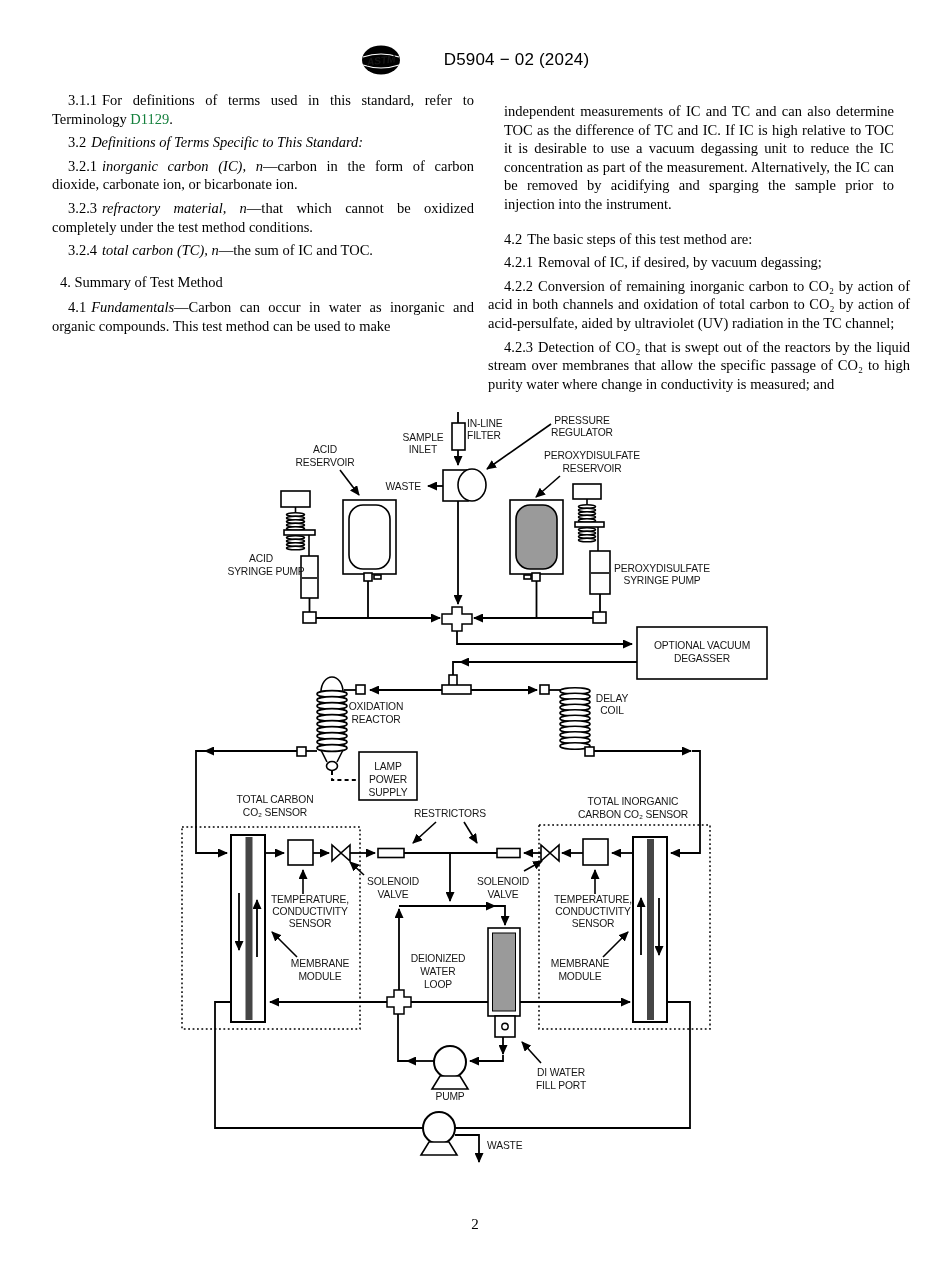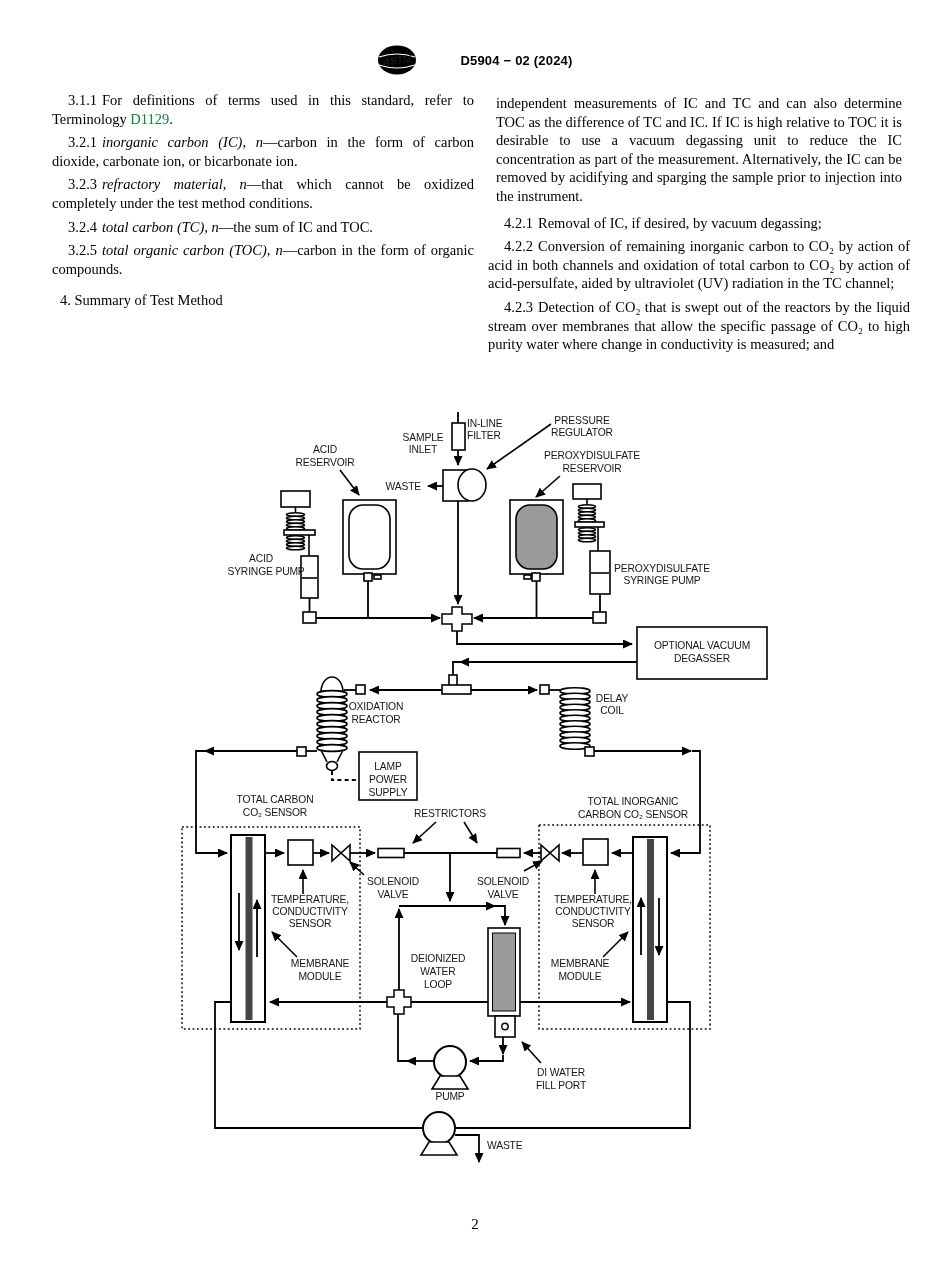--- a/index.html
+++ b/index.html
@@ -1,24 +1,24 @@
 <!DOCTYPE html>
 <html><head>
 <meta charset="utf-8">
 <style>
   html,body{margin:0;padding:0;background:#e8e8e8;}
   .page{position:relative;width:950px;height:1272px;background:#fff;margin:0 auto;
         font-family:"Liberation Serif","DejaVu Serif",serif;color:#000;overflow:hidden;}
   .header{position:absolute;top:44px;left:0;width:100%;display:flex;justify-content:center;
           align-items:center;gap:7px;}
-  .title{font-family:"Liberation Sans","DejaVu Sans",sans-serif;font-weight:bold;font-size:13px;letter-spacing:.2px;padding-left:36px;}
+  .title{font-family:"Liberation Sans","DejaVu Sans",sans-serif;font-weight:normal;font-size:17px;letter-spacing:.2px;padding-left:36px;}
   .columns{position:absolute;top:86px;left:52px;width:858px;display:flex;gap:14px;}
   .col{width:422px;font-size:14.5px;line-height:18.6px;text-align:justify;}
   .para{margin:5px 0 0 0;text-indent:16px;}
-  .cont{margin:8px;text-indent:0;}
+  .cont{margin:16px;text-indent:0;}
   .h4{font-weight:normal;margin:13px 0 7px 8px;text-indent:0;}
   .it{font-style:italic;}
   .link{color:#15803d;text-decoration:none;cursor:pointer;}
   .num{margin-right:5px;}
   .fig{position:absolute;top:408px;left:0;}
   .caption{position:absolute;top:1176px;left:0;width:100%;text-align:center;
            font-family:"Liberation Sans","DejaVu Sans",sans-serif;font-weight:bold;font-size:13.5px;}
   .pagenum{position:absolute;top:1216px;left:0;width:100%;text-align:center;font-size:15px;}
   svg text{font-family:"Liberation Sans","DejaVu Sans",sans-serif;font-size:10.3px;fill:#161616;letter-spacing:-0.15px;}
   svg .ln{stroke:#000;stroke-width:1.8;fill:none;}
@@ -38,28 +38,30 @@
       <path d="M2,13 Q20,7 38,13" stroke="#fff" stroke-width="1.2" fill="none"></path>
       <path d="M2,21 Q20,27 38,21" stroke="#fff" stroke-width="1.2" fill="none"></path>
       <text x="20" y="20" font-size="11" font-weight="bold" font-style="italic" fill="#fff" text-anchor="middle" transform="rotate(-7 20 16)">ASTM</text>
     </svg>
     <span class="title">D5904 − 02 (2024)</span>
   </div>
 
   <div class="columns">
     <div class="col">
       <p class="para"><span class="num">3.1.1</span><span>For definitions of terms used in this standard, refer to Terminology </span><a class="link">D1129</a><span>.</span></p>
+      <p class="para"><span class="num">3.2</span><span class="it">Definitions of Terms Specific to This Standard:</span></p>
       <p class="para"><span class="num">3.2.1</span><span class="it">inorganic carbon (IC), n</span><span>—carbon in the form of carbon dioxide, carbonate ion, or bicarbonate ion.</span></p>
       <p class="para"><span class="num">3.2.3</span><span class="it">refractory material, n</span><span>—that which cannot be oxidized completely under the test method conditions.</span></p>
       <p class="para"><span class="num">3.2.4</span><span class="it">total carbon (TC), n</span><span>—the sum of IC and TOC.</span></p>
-      <p class="para"><span class="num">3.2.5</span><span class="it">total organic carbon (TOC), n</span><span>—carbon in the form of organic compounds.</span></p>
       <p class="para h4">4. Summary of Test Method</p>
+      <p class="para"><span class="num">4.1</span><span class="it">Fundamentals</span><span>—Carbon can occur in water as inorganic and organic compounds. This test method can be used to make</span></p>
     </div>
     <div class="col">
       <p class="cont">independent measurements of IC and TC and can also determine TOC as the difference of TC and IC. If IC is high relative to TOC it is desirable to use a vacuum degassing unit to reduce the IC concentration as part of the measurement. Alternatively, the IC can be removed by acidifying and sparging the sample prior to injection into the instrument.</p>
+      <p class="para"><span class="num">4.2</span><span>The basic steps of this test method are:</span></p>
       <p class="para"><span class="num">4.2.1</span><span>Removal of IC, if desired, by vacuum degassing;</span></p>
       <p class="para"><span class="num">4.2.2</span><span>Conversion of remaining inorganic carbon to CO₂ by action of acid in both channels and oxidation of total carbon to CO₂ by action of acid-persulfate, aided by ultraviolet (UV) radiation in the TC channel;</span></p>
       <p class="para"><span class="num">4.2.3</span><span>Detection of CO₂ that is swept out of the reactors by the liquid stream over membranes that allow the specific passage of CO₂ to high purity water where change in conductivity is measured; and</span></p>
     </div>
   </div>
 
   <svg class="fig" width="950" height="766" viewBox="0 408 950 766">
     <defs>
       <marker id="ah" markerUnits="userSpaceOnUse" markerWidth="11" markerHeight="9" refX="9" refY="4.5" orient="auto">
         <path d="M0,0 L10,4.5 L0,9 Z" fill="#000"></path>

